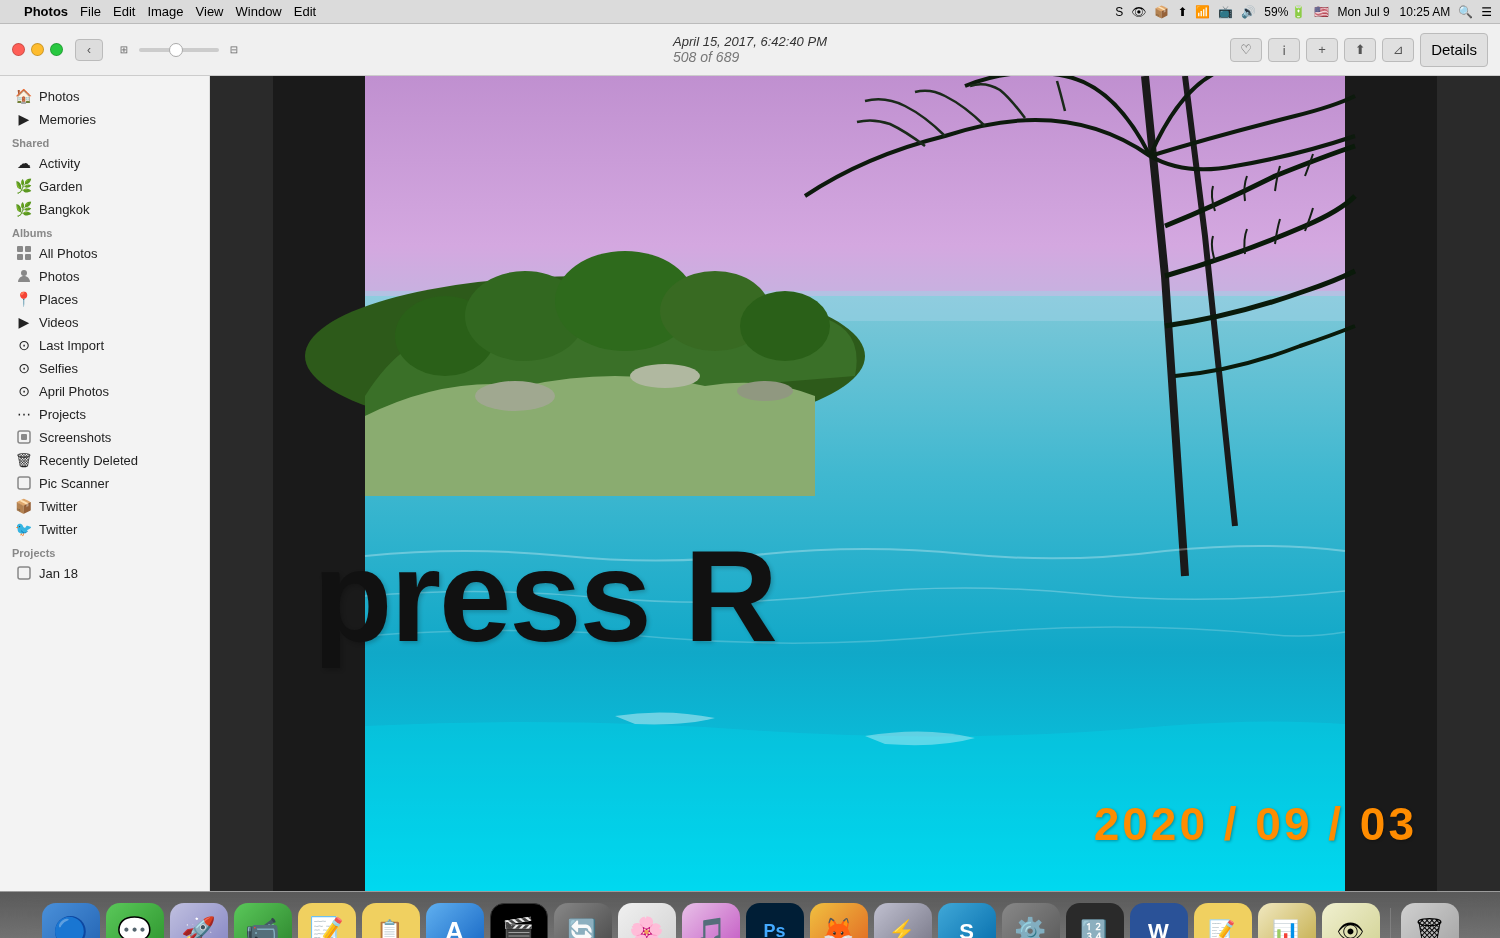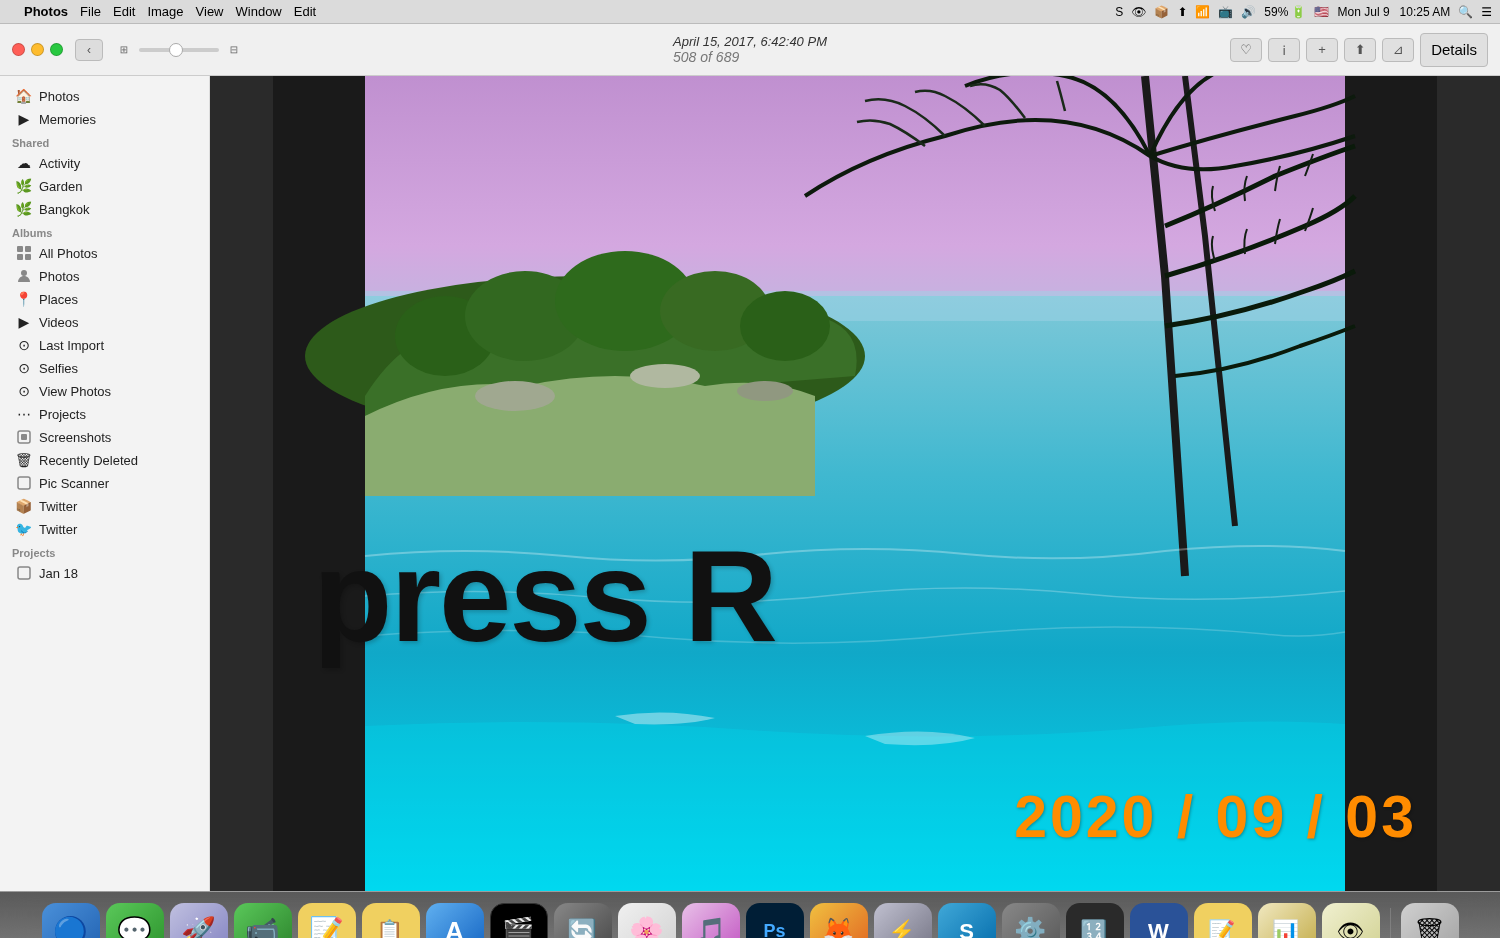--- a/index.html
+++ b/index.html
@@ -223,21 +223,21 @@
       <div class="sidebar-item">
         <div class="sidebar-icon">⊙</div>
         <span>Last Import</span>
       </div>
       <div class="sidebar-item">
         <div class="sidebar-icon">⊙</div>
         <span>Selfies</span>
       </div>
       <div class="sidebar-item">
         <div class="sidebar-icon">⊙</div>
-        <span>View Photos</span>
+        <span>April Photos</span>
       </div>
       <div class="sidebar-item">
         <div class="sidebar-icon">⋯</div>
         <span>Projects</span>
       </div>
       <div class="sidebar-item">
         <div class="sidebar-icon">
           <svg width="14" height="14" viewBox="0 0 14 14">
               <rect x="1" y="1" width="12" height="12" rx="2" fill="none" stroke="#888" stroke-width="1.5"></rect>
               <rect x="4" y="4" width="6" height="6" rx="1" fill="#888"></rect>
@@ -356,21 +356,21 @@
           <path d="M0,560 Q150,548 300,562 Q450,574 600,558 Q750,544 900,558 Q940,563 980,556" stroke="rgba(255,255,255,0.2)" stroke-width="1.5" fill="none"></path>
 
           <path d="M0,650 Q200,640 400,655 Q600,668 800,650 Q900,642 980,648 L980,815 L0,815 Z" fill="rgba(0,220,240,0.3)"></path>
 
           <path d="M250,640 Q300,632 350,642 Q320,650 270,648 Z" fill="rgba(255,255,255,0.4)"></path>
           <path d="M500,660 Q560,650 610,662 Q575,672 520,668 Z" fill="rgba(255,255,255,0.35)"></path>
         </svg>
 
         <div style="position:absolute; bottom:230px; left:40px; font-size:130px; font-weight:900; color:#111; font-family:Arial,Helvetica,sans-serif; line-height:1; letter-spacing:-2px; text-shadow: 2px 2px 4px rgba(0,0,0,0.2);">press R</div>
 
-        <div style="position:absolute; bottom:40px; right:20px; font-size:59px; font-weight:700; color:#ff8c00; font-family:Arial,Helvetica,sans-serif; letter-spacing:3px; text-shadow: 1px 1px 3px rgba(0,0,0,0.3);">2020 / 09 / 03</div>
+        <div style="position:absolute; bottom:40px; right:20px; font-size:46px; font-weight:700; color:#ff8c00; font-family:Arial,Helvetica,sans-serif; letter-spacing:3px; text-shadow: 1px 1px 3px rgba(0,0,0,0.3);">2020 / 09 / 03</div>
       </div>
     </div>
   </div>
 </div>
 
 <div class="dock">
   <div class="dock-item" style="background:linear-gradient(135deg,#4a90d9,#2060b0); border-radius:14px;">
     <span style="font-size:28px;">🔵</span>
 
   </div>

